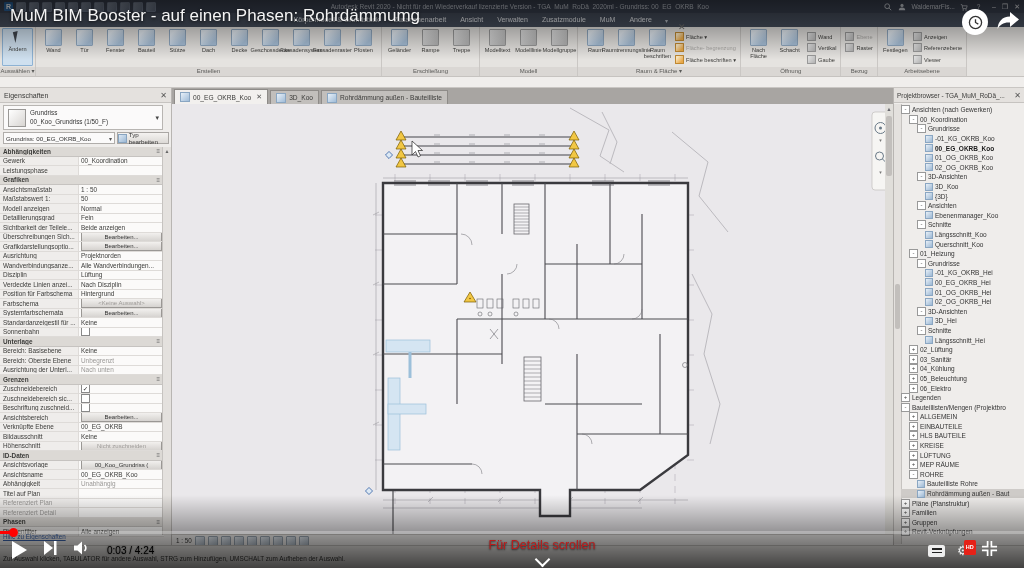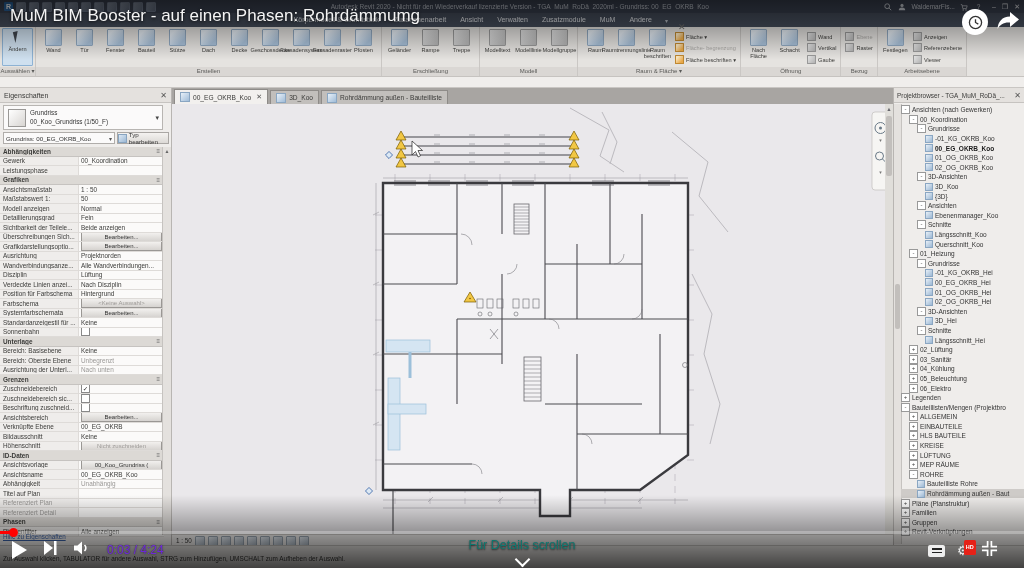--- a/index.html
+++ b/index.html
@@ -120,22 +120,22 @@
   .yt-top{left:0;top:0;width:1024px;height:60px;background:linear-gradient(rgba(0,0,0,.55),rgba(0,0,0,0));pointer-events:none;}
   .yt-title{left:10px;top:6px;font-size:17px;font-weight:500;color:#f4f4f4;text-shadow:0 1px 3px rgba(0,0,0,.7);}
   .yt-clock{left:962px;top:9px;width:26px;height:26px;border-radius:50%;background:#fff;display:flex;align-items:center;justify-content:center;}
   .yt-share{left:996px;top:11px;}
   .yt-bottom{left:0;top:495px;width:1024px;height:73px;background:linear-gradient(rgba(0,0,0,0),rgba(0,0,0,.72));pointer-events:none;}
   .yt-progress{left:0;top:531px;width:1024px;height:3px;background:rgba(255,255,255,.28);}
   .yt-progress .fill{position:absolute;left:0;top:0;height:3px;background:#f00;}
   .yt-progress .knob{position:absolute;top:-3px;width:9px;height:9px;border-radius:50%;background:#f00;}
   .yt-controls{left:12px;top:537px;height:26px;display:flex;align-items:center;gap:16px;}
   .yt-play{width:0;height:0;border-left:15px solid #fff;border-top:9px solid transparent;border-bottom:9px solid transparent;}
-  .yt-time{color:#6d28d9;font-size:12px;text-shadow:0 0 2px rgba(0,0,0,.6);}
-  .yt-hint{left:432px;top:538px;width:180px;text-align:center;color:#0f766e;font-size:12.5px;text-shadow:0 1px 2px rgba(0,0,0,.7);}
+  .yt-time{color:#000000;font-size:10px;text-shadow:0 0 2px rgba(0,0,0,.6);}
+  .yt-hint{left:452px;top:538px;width:180px;text-align:center;color:#b91c1c;font-size:12.5px;text-shadow:0 1px 2px rgba(0,0,0,.7);}
   .yt-chev{margin:2px auto 0;width:9px;height:9px;border-right:2px solid #fff;border-bottom:2px solid #fff;transform:rotate(45deg);}
   .yt-right{left:928px;top:540px;display:flex;align-items:center;gap:12px;}
   .cc{width:17px;height:12px;border-radius:2px;background:#eee;display:flex;flex-direction:column;gap:2px;align-items:center;justify-content:center;}
   .cc i{display:block;width:10px;height:1.5px;background:#222;}
   .gearwrap{position:relative;color:#eee;font-size:13px;line-height:13px;}
   .hdbadge{position:absolute;right:-7px;top:-4px;background:#e62117;color:#fff;font-size:5.5px;font-weight:bold;
            padding:1px 2px;border-radius:1.5px;}
 </style>
 </head>
 <body>

